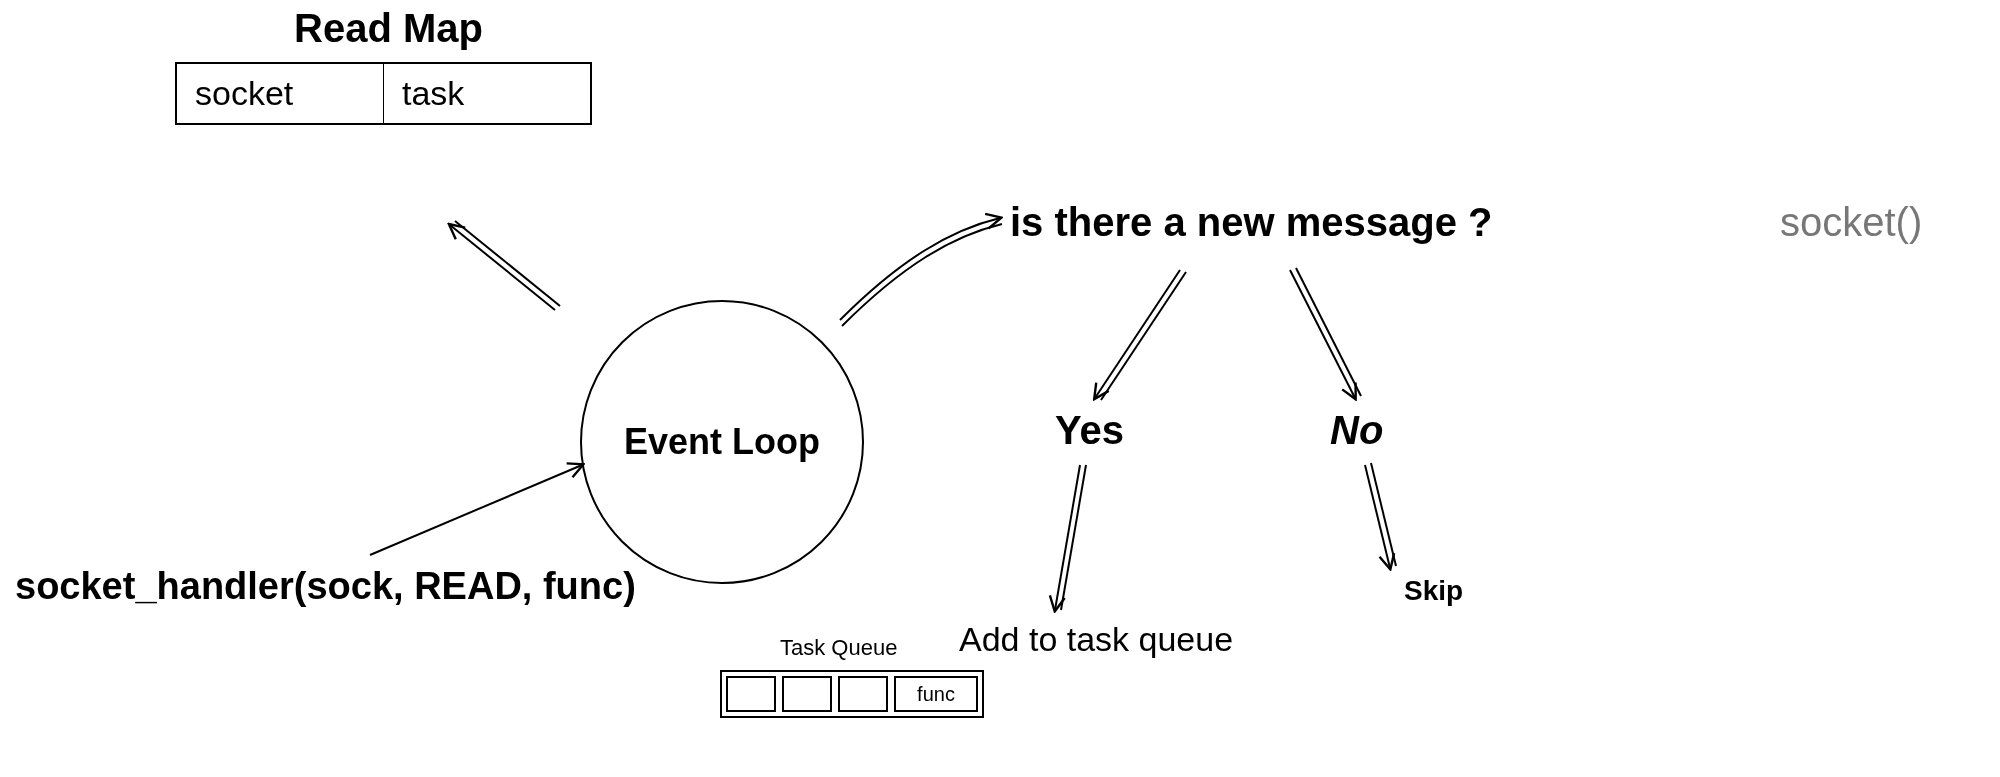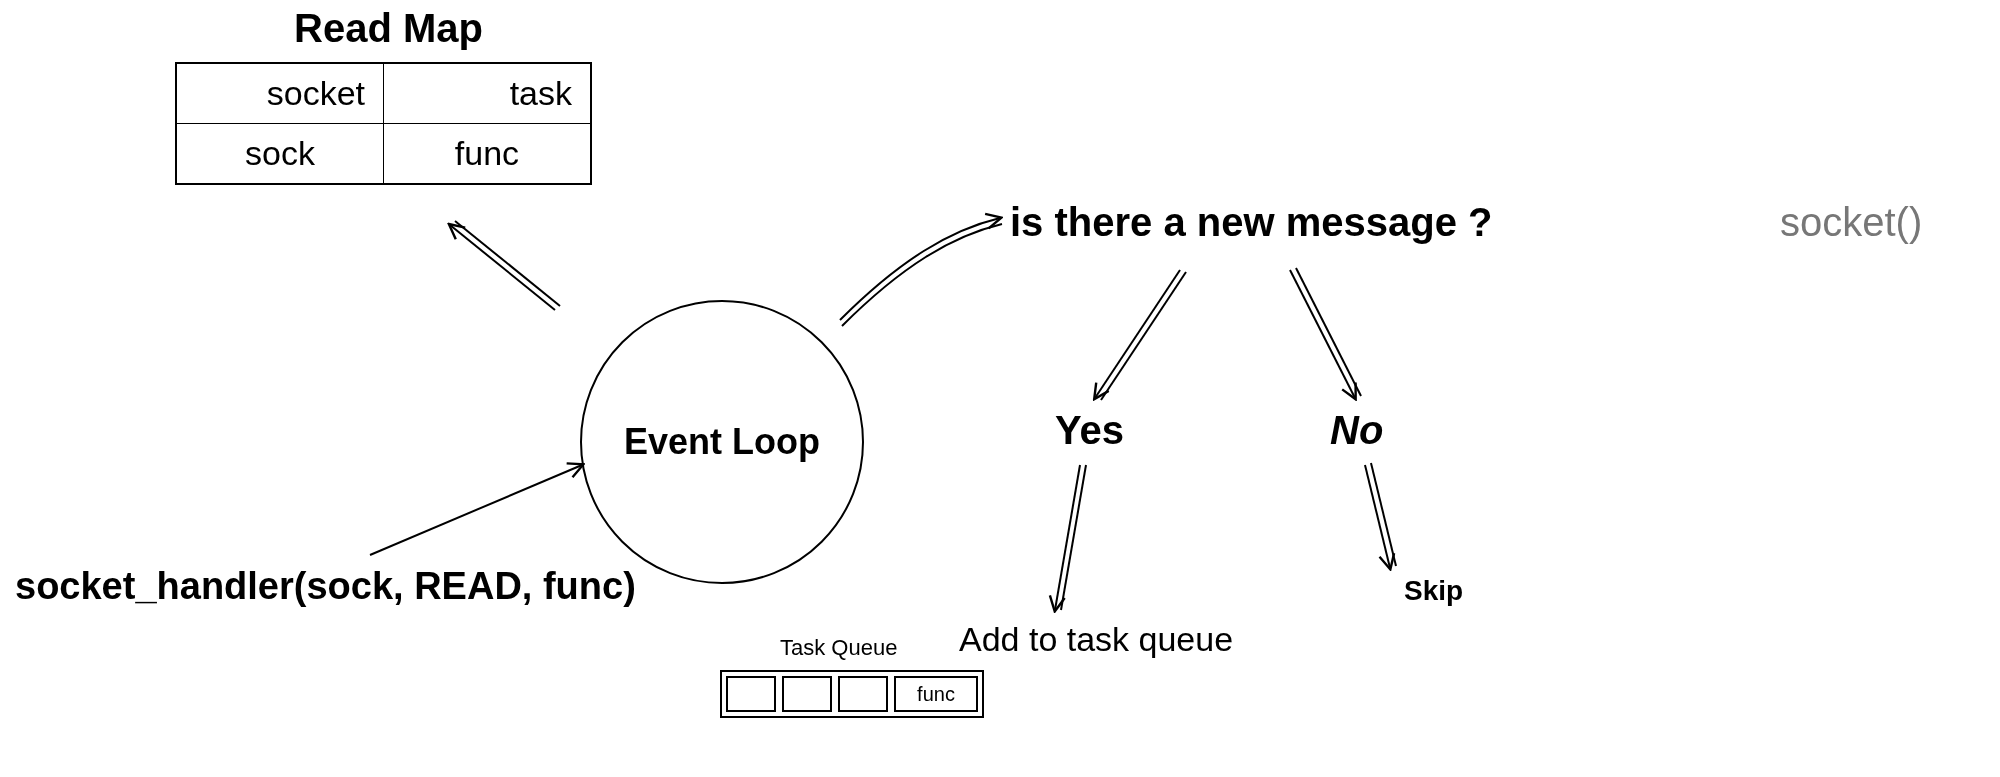--- a/index.html
+++ b/index.html
@@ -29,21 +29,21 @@
   
   .read-map-table {
     left: 175px; top: 62px;
     border: 2px solid #000;
     border-collapse: collapse;
   }
   .read-map-table td {
     border: 1.5px solid #000;
     padding: 10px 18px;
     font-size: 34px;
-    text-align: right;
+    text-align: left;
     min-width: 170px;
   }
   .read-map-table td.center { text-align: center; }
 
   
   .event-loop-circle {
     left: 580px; top: 300px;
     width: 280px; height: 280px;
     border: 2px solid #000;
     border-radius: 50%;
@@ -139,24 +139,20 @@
   </svg>
 
   <div class="abs hand read-map-title">Read Map</div>
 
   <table class="abs read-map-table hand">
     <tbody>
         <tr>
       <td>socket</td>
       <td>task</td>
     </tr>
-    <tr>
-      <td class="center">sock</td>
-      <td class="center">func</td>
-    </tr>
   </tbody>
     </table>
 
   <div class="abs event-loop-circle">
     <span class="hand event-loop-label">Event Loop</span>
   </div>
 
   <div class="abs hand socket-handler-call">socket_handler(sock, READ, func)</div>
 
   <div class="abs hand question-text">is there a new message ?</div>

